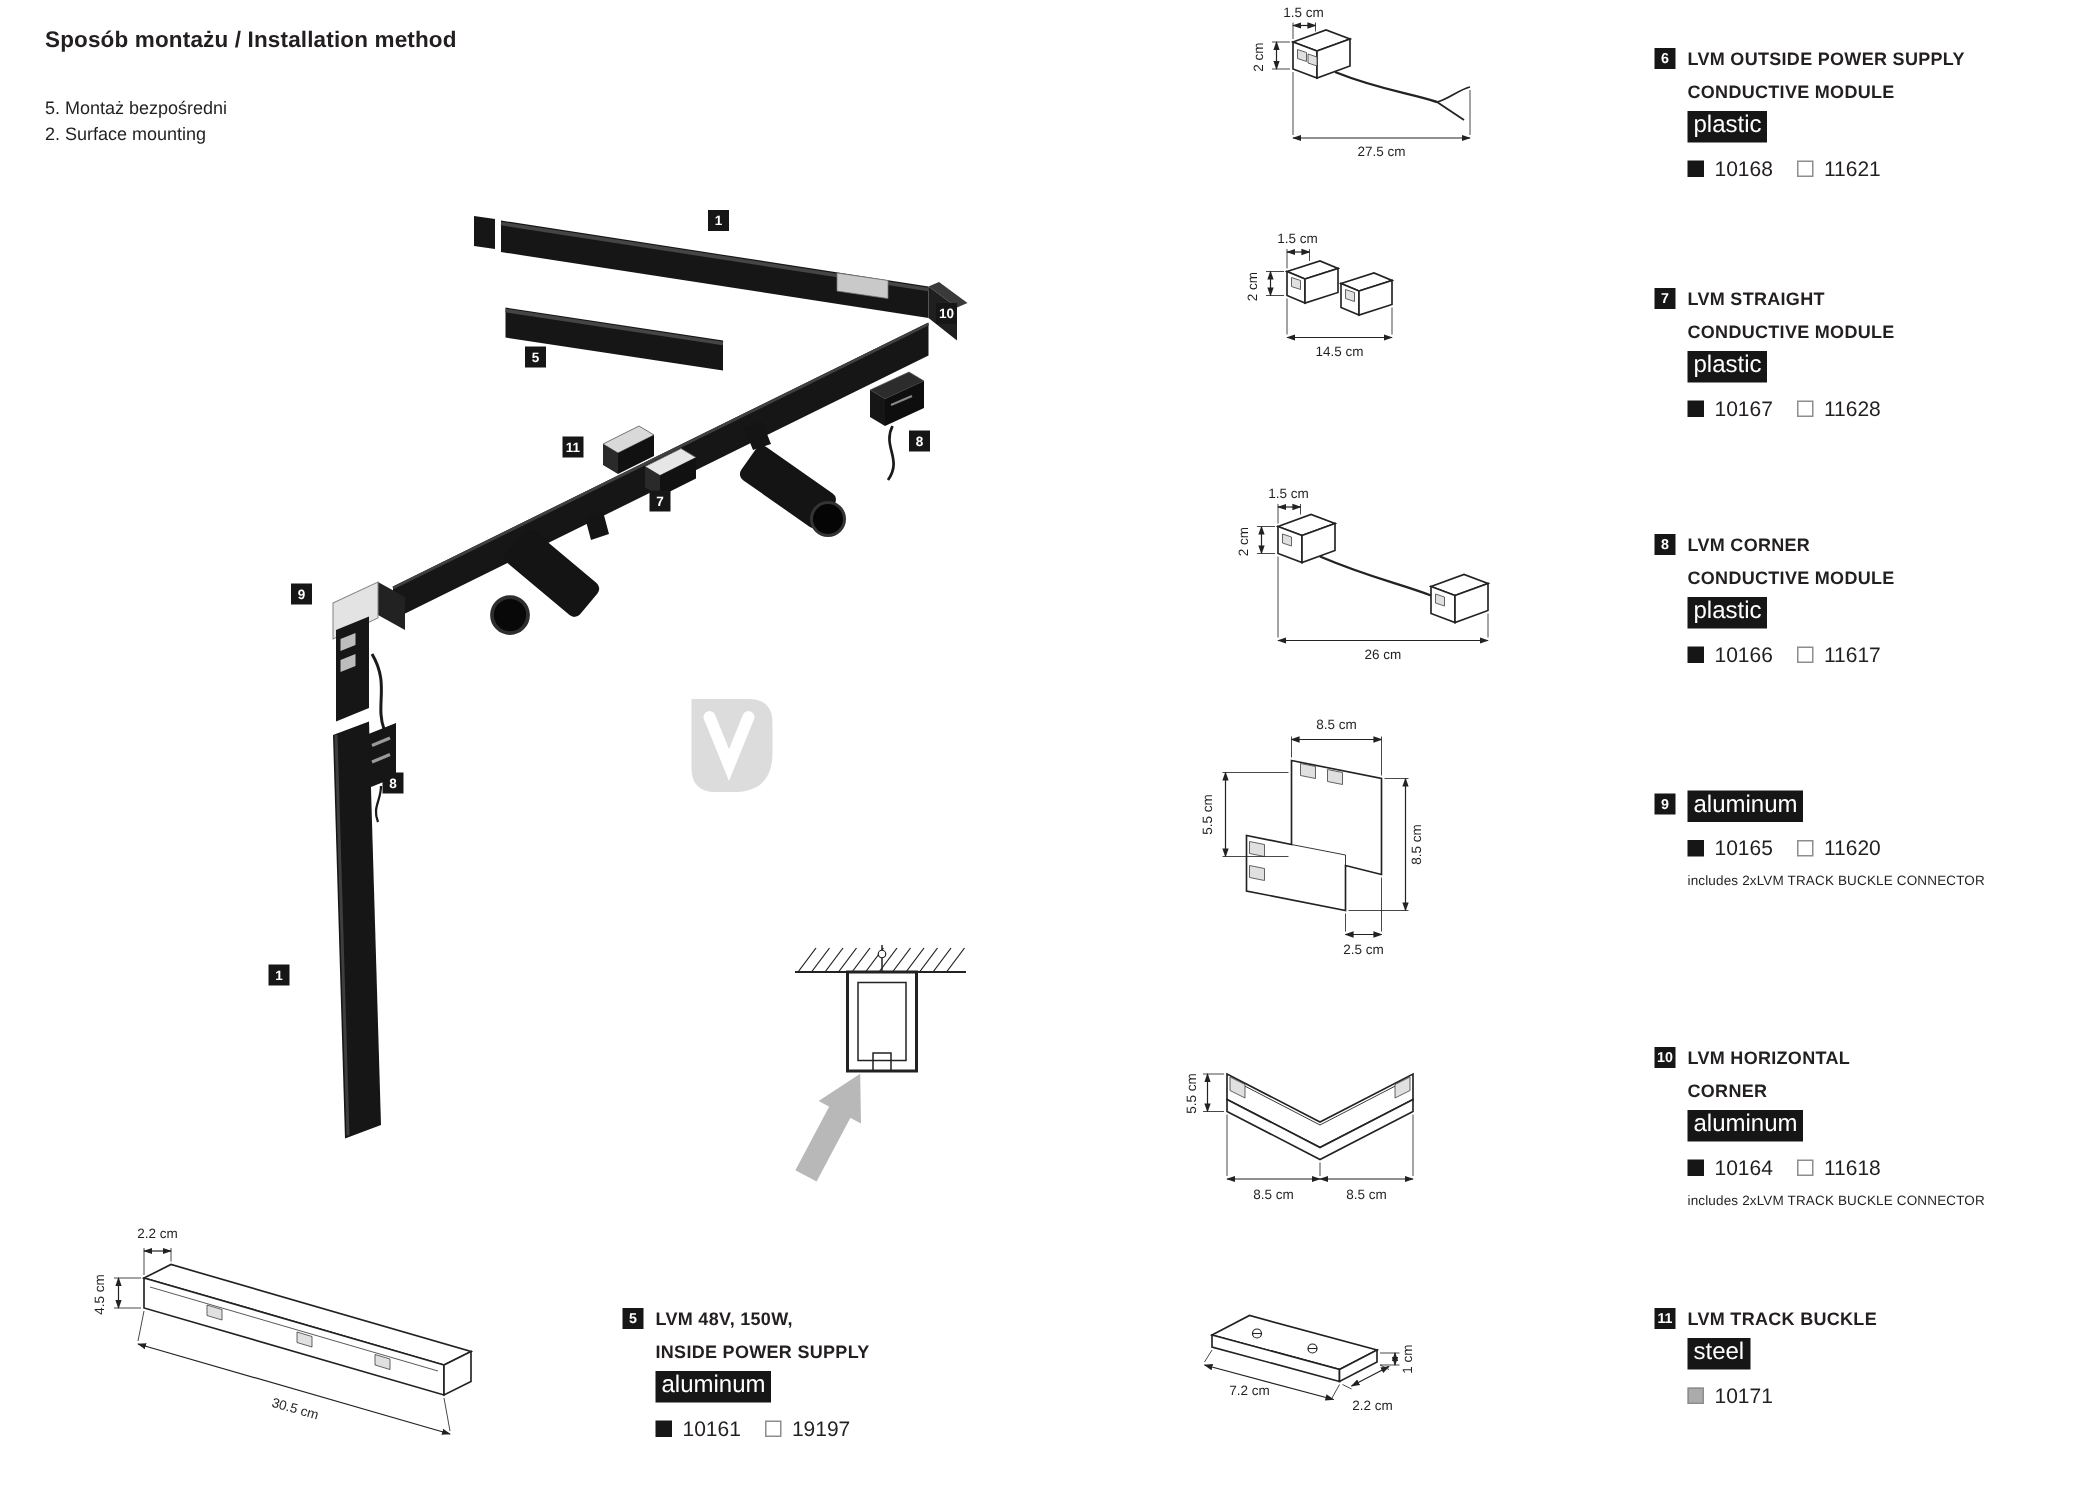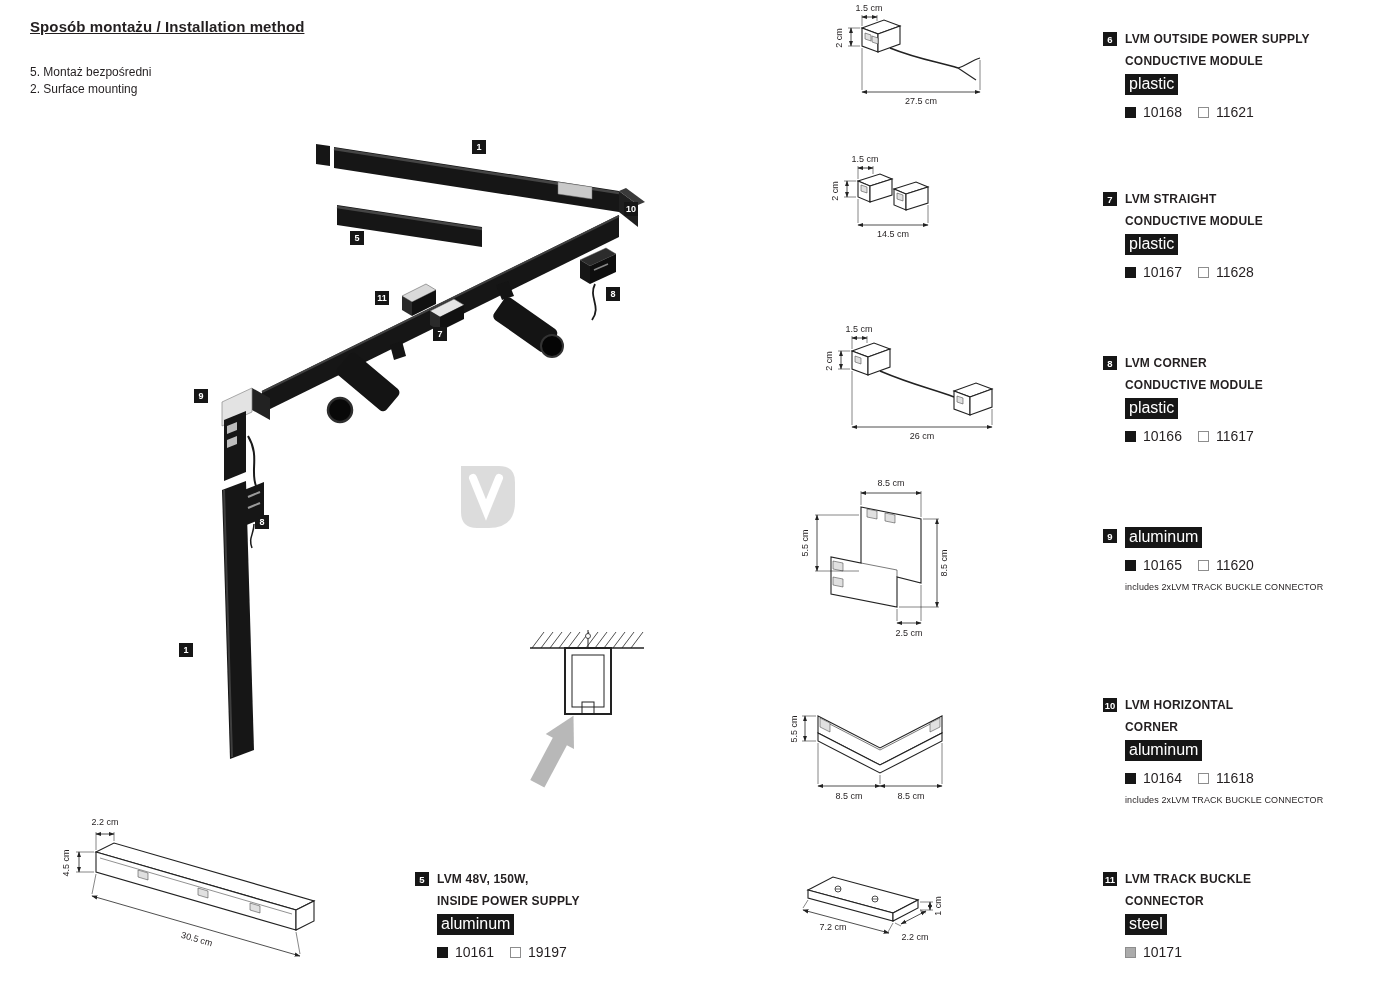--- a/index.html
+++ b/index.html
@@ -1,21 +1,21 @@
 <!DOCTYPE html>
 <html><head>
 <meta charset="utf-8">
 <style>
   * { margin:0; padding:0; box-sizing:border-box; }
   html,body { background:#fff; }
   .page { position:relative; width:1393px; height:1000px; background:#ffffff;
           font-family:"Liberation Sans","DejaVu Sans",sans-serif; color:#231f20; overflow:hidden; }
   .abs { position:absolute; }
 
-  .hdr-title { font-size:15px; font-weight:700; letter-spacing:.1px;text-decoration:underline; }
+  .hdr-title { font-size:15px; font-weight:700; letter-spacing:.1px; }
   .hdr-sub   { font-size:12px; line-height:17px; }
 
   .callout { position:absolute; min-width:14px; height:14px; padding:0 2px; background:#161616;
              color:#fff; font-size:9px; font-weight:700; display:flex; align-items:center;
              justify-content:center; }
 
   .product { position:absolute; width:285px; }
   .badge   { position:absolute; left:0; top:4px; min-width:14px; height:14px; padding:0 1px;
              background:#161616; color:#fff; font-size:9.5px; font-weight:700;
              display:flex; align-items:center; justify-content:center; }
@@ -441,21 +441,20 @@
         <span>11618</span>
       </div>
       <div class="note">includes 2xLVM TRACK BUCKLE CONNECTOR</div>
     </div>
   </div>
 
   <div class="product" style="left:1103px; top:868px;">
     <span class="badge">11</span>
     <div class="p-body">
       <div class="p-line">LVM TRACK BUCKLE</div>
-      <div class="p-line">CONNECTOR</div>
       <div><span class="tag">steel</span></div>
       <div class="codes">
         <span class="sq sq-steel"></span>
         <span>10171</span>
       </div>
     </div>
   </div>
 
 </div>
 

